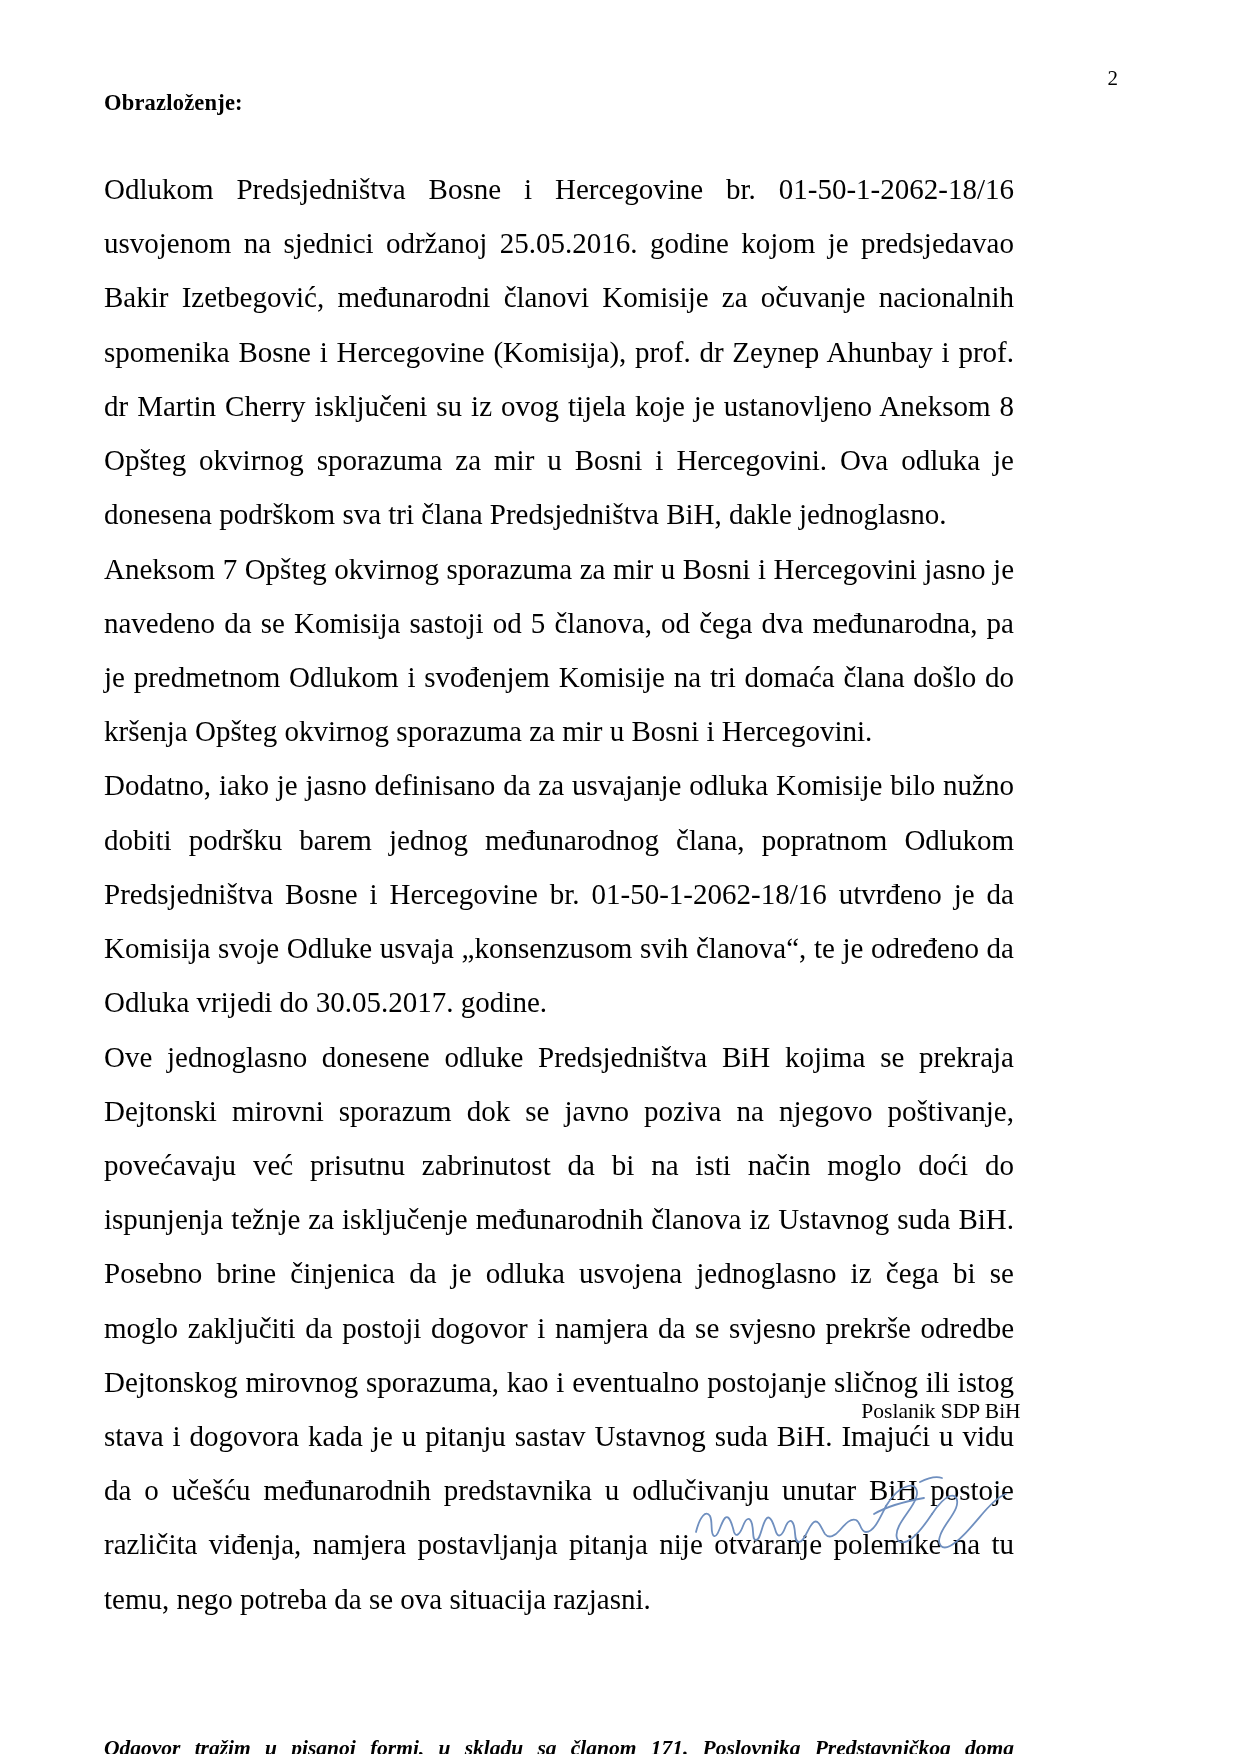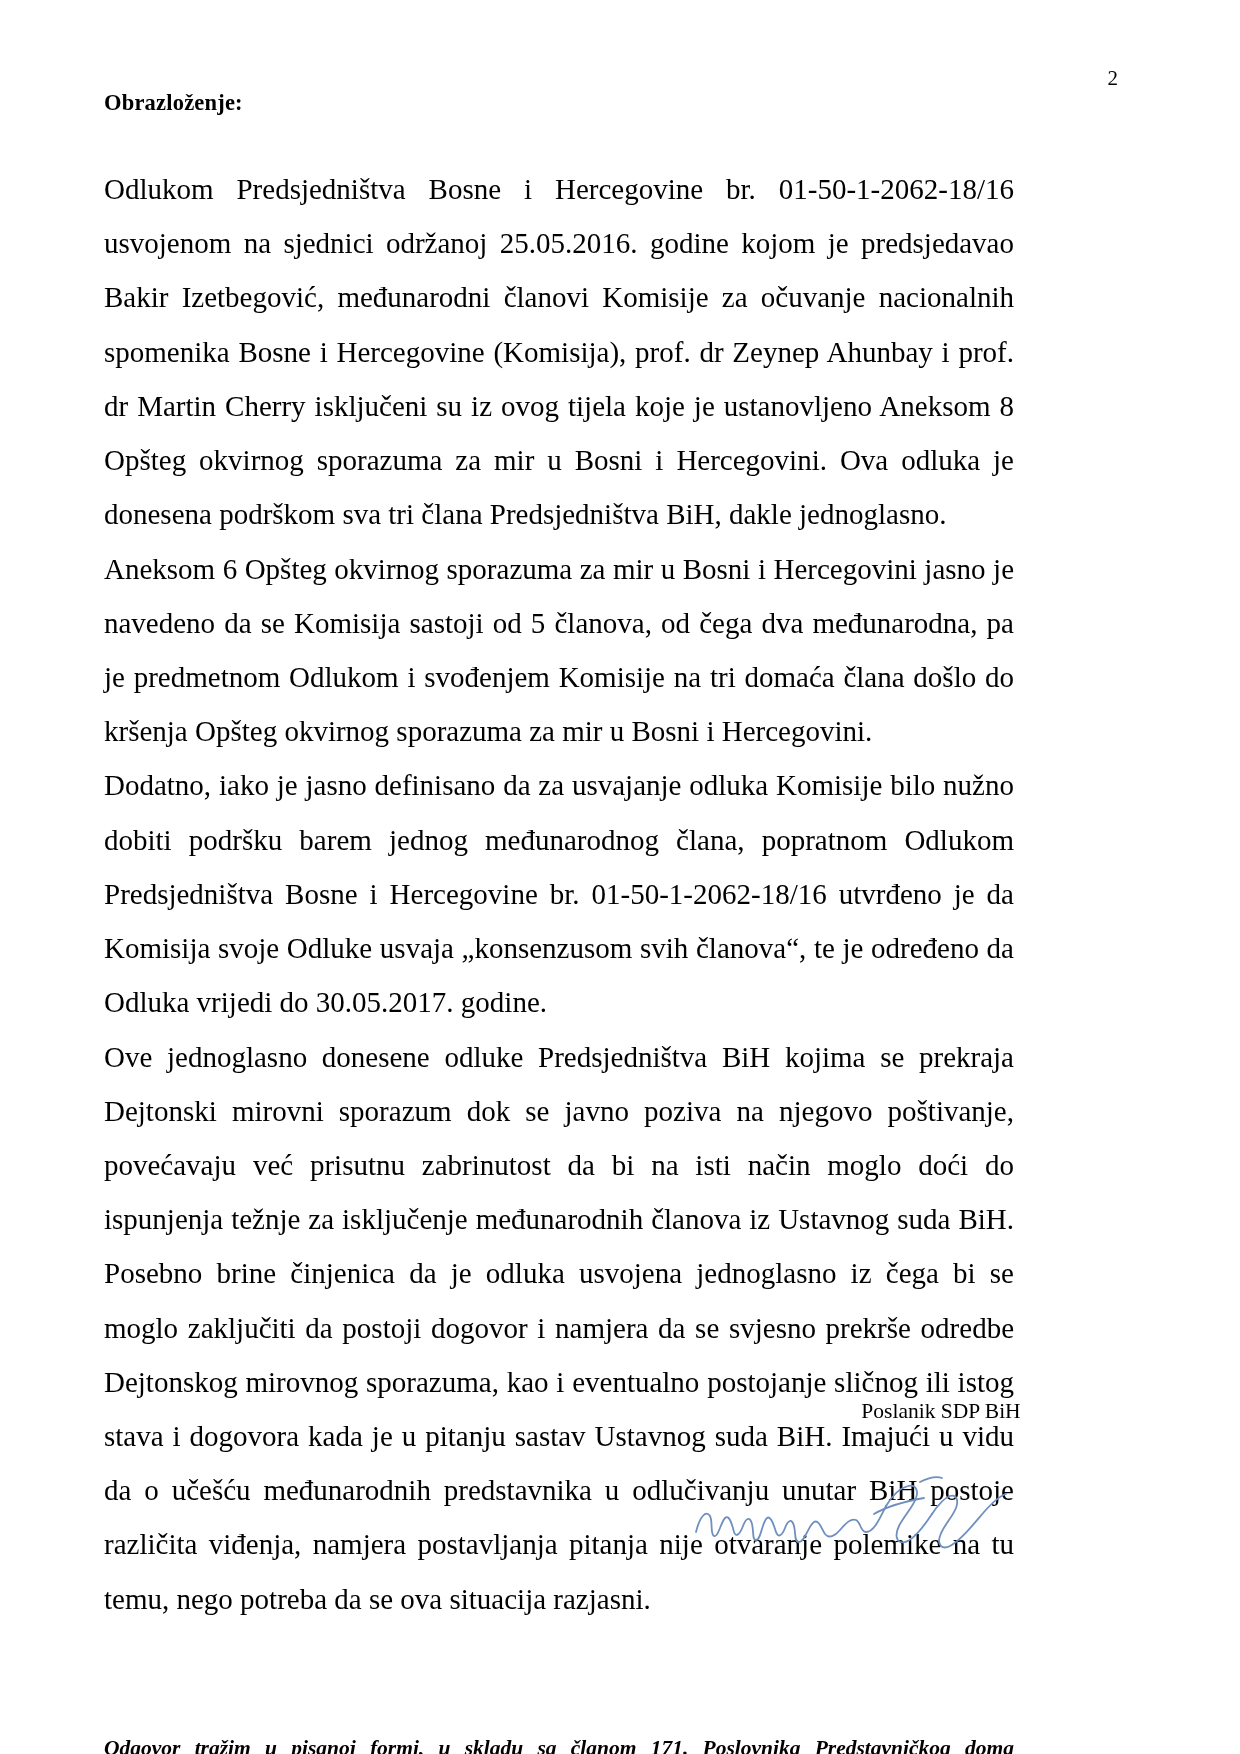--- a/index.html
+++ b/index.html
@@ -86,21 +86,21 @@
   <div class="page-number">2</div>
 
   <div class="content">
 
     <div class="heading">Obrazloženje:</div>
 
     <div class="spacer-lg"></div>
 
     <p class="body-par">Odlukom Predsjedništva Bosne i Hercegovine br. 01-50-1-2062-18/16 usvojenom na sjednici održanoj 25.05.2016. godine kojom je predsjedavao Bakir Izetbegović, međunarodni članovi Komisije za očuvanje nacionalnih spomenika Bosne i Hercegovine (Komisija), prof. dr Zeynep Ahunbay i prof. dr Martin Cherry isključeni su iz ovog tijela koje je ustanovljeno Aneksom 8 Opšteg okvirnog sporazuma za mir u Bosni i Hercegovini. Ova odluka je donesena podrškom sva tri člana Predsjedništva BiH, dakle jednoglasno.</p>
 
-    <p class="body-par">Aneksom 6 Opšteg okvirnog sporazuma za mir u Bosni i Hercegovini jasno je navedeno da se Komisija sastoji od 5 članova, od čega dva međunarodna, pa je predmetnom Odlukom i svođenjem Komisije na tri domaća člana došlo do kršenja Opšteg okvirnog sporazuma za mir u Bosni i Hercegovini.</p>
+    <p class="body-par">Aneksom 7 Opšteg okvirnog sporazuma za mir u Bosni i Hercegovini jasno je navedeno da se Komisija sastoji od 5 članova, od čega dva međunarodna, pa je predmetnom Odlukom i svođenjem Komisije na tri domaća člana došlo do kršenja Opšteg okvirnog sporazuma za mir u Bosni i Hercegovini.</p>
 
     <p class="body-par">Dodatno, iako je jasno definisano da za usvajanje odluka Komisije bilo nužno dobiti podršku barem jednog međunarodnog člana, popratnom Odlukom Predsjedništva Bosne i Hercegovine br. 01-50-1-2062-18/16 utvrđeno je da Komisija svoje Odluke usvaja „konsenzusom svih članova“, te je određeno da Odluka vrijedi do 30.05.2017. godine.</p>
 
     <p class="body-par">Ove jednoglasno donesene odluke Predsjedništva BiH kojima se prekraja Dejtonski mirovni sporazum dok se javno poziva na njegovo poštivanje, povećavaju već prisutnu zabrinutost da bi na isti način moglo doći do ispunjenja težnje za isključenje međunarodnih članova iz Ustavnog suda BiH. Posebno brine činjenica da je odluka usvojena jednoglasno iz čega bi se moglo zaključiti da postoji dogovor i namjera da se svjesno prekrše odredbe Dejtonskog mirovnog sporazuma, kao i eventualno postojanje sličnog ili istog stava i dogovora kada je u pitanju sastav Ustavnog suda BiH. Imajući u vidu da o učešću međunarodnih predstavnika u odlučivanju unutar BiH postoje različita viđenja, namjera postavljanja pitanja nije otvaranje polemike na tu temu, nego potreba da se ova situacija razjasni.</p>
 
     <div class="spacer-lg"></div>
     <div class="spacer-md"></div>
 
 
     <div class="spacer-md"></div>

